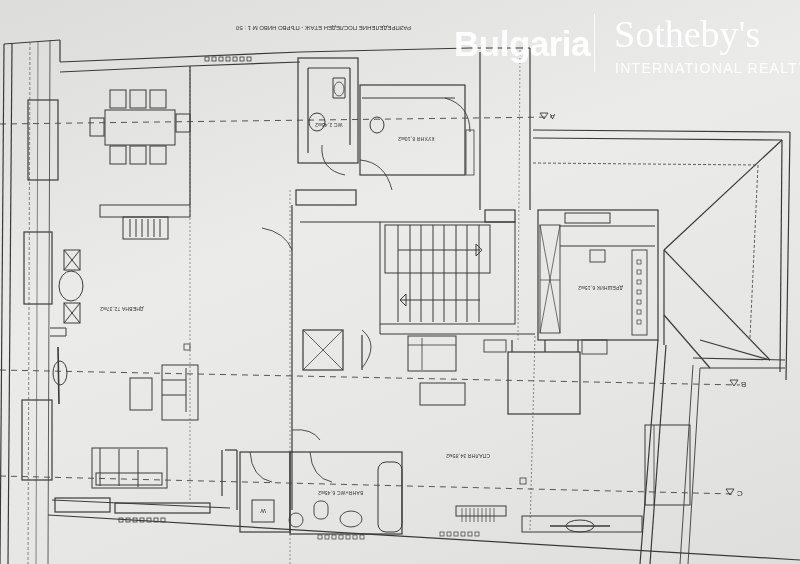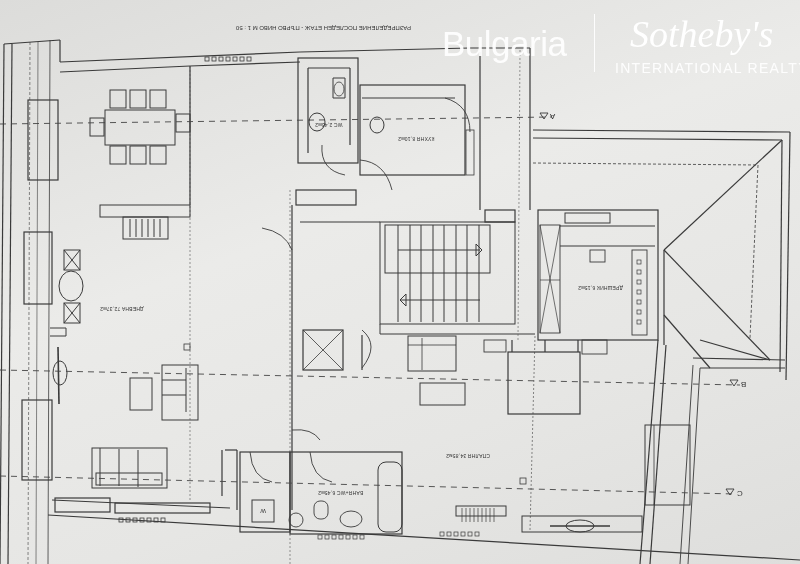--- a/index.html
+++ b/index.html
@@ -3,23 +3,23 @@
 <meta charset="utf-8">
 <style>
   html, body { margin: 0; padding: 0; }
   body { width: 800px; height: 564px; overflow: hidden; background: #e4e4e2; font-family: "Liberation Sans", sans-serif; }
   #stage { position: relative; width: 800px; height: 564px; background: linear-gradient(160deg, #dcdcda 0%, #ebebe9 40%, #e6e6e4 70%, #dededc 100%); overflow: hidden; }
   #plan { position: absolute; left: 0; top: 0; width: 800px; height: 564px; }
   .lbl { position: absolute; font-family: "Liberation Sans", sans-serif; font-size: 5px; color: #333; transform: rotate(180deg); white-space: nowrap; letter-spacing: 0.2px; }
   .title-lbl { position: absolute; left: 236px; top: 25px; font-size: 6px; color: #333; transform: rotate(180deg); white-space: nowrap; font-family: "Liberation Sans", sans-serif; }
   .axis { position: absolute; font-size: 8px; color: #333; font-family: "Liberation Sans", sans-serif; transform: rotate(180deg); }
   #watermark { position: absolute; left: 438px; top: 10px; height: 70px; }
-  .wm-bulgaria { position: absolute; left: 4px; top: 14px; font-family: "Liberation Sans", sans-serif; font-size: 35px; color: #ffffff; font-weight: 400; letter-spacing: -0.5px; white-space: nowrap; opacity: 0.95; }
+  .wm-bulgaria { position: absolute; left: 16px; top: 14px; font-family: "Liberation Sans", sans-serif; font-size: 35px; color: #ffffff; font-weight: 700; letter-spacing: -0.5px; white-space: nowrap; opacity: 0.95; }
   .wm-divider { position: absolute; left: 156px; top: 4px; width: 1px; height: 58px; background: #ffffff; opacity: 0.9; }
-  .wm-sothebys { position: absolute; left: 192px; top: 2px; font-family: "Liberation Serif", serif; font-size: 38px; color: #ffffff; white-space: nowrap; font-style: italic; }
+  .wm-sothebys { position: absolute; left: 176px; top: 2px; font-family: "Liberation Serif", serif; font-size: 38px; color: #ffffff; white-space: nowrap; }
   .wm-intl { position: absolute; left: 177px; top: 50px; font-family: "Liberation Sans", sans-serif; font-size: 14px; color: #ffffff; letter-spacing: 1.3px; white-space: nowrap; opacity: 0.95; }
 </style>
 </head>
 <body>
 
 <div id="stage">
 
   <svg id="plan" viewBox="0 0 800 564" fill="none" stroke="#3a3a3a" stroke-width="1.2">
 
     <g>

